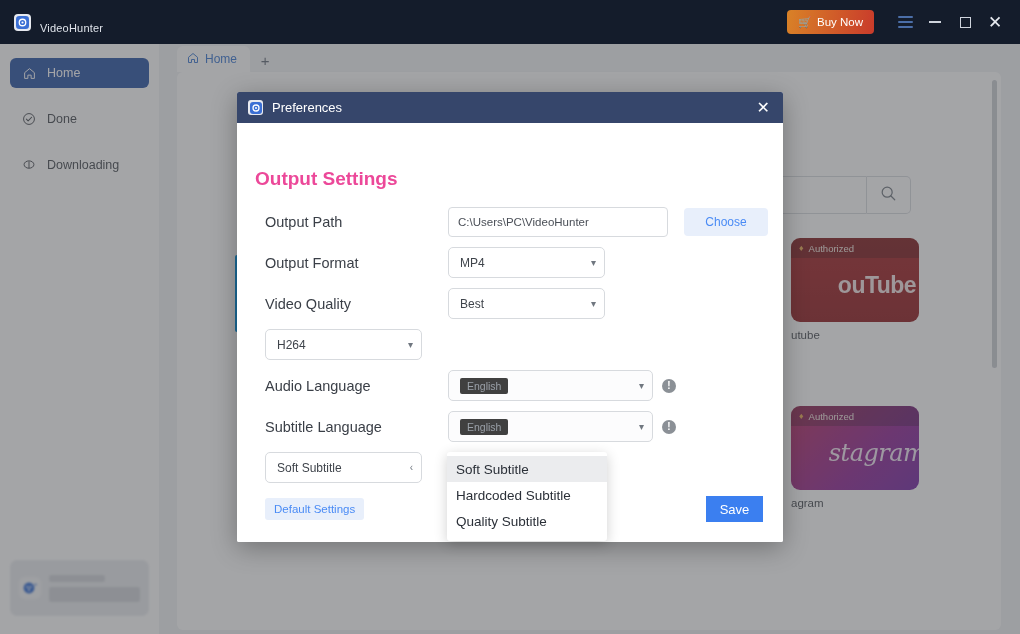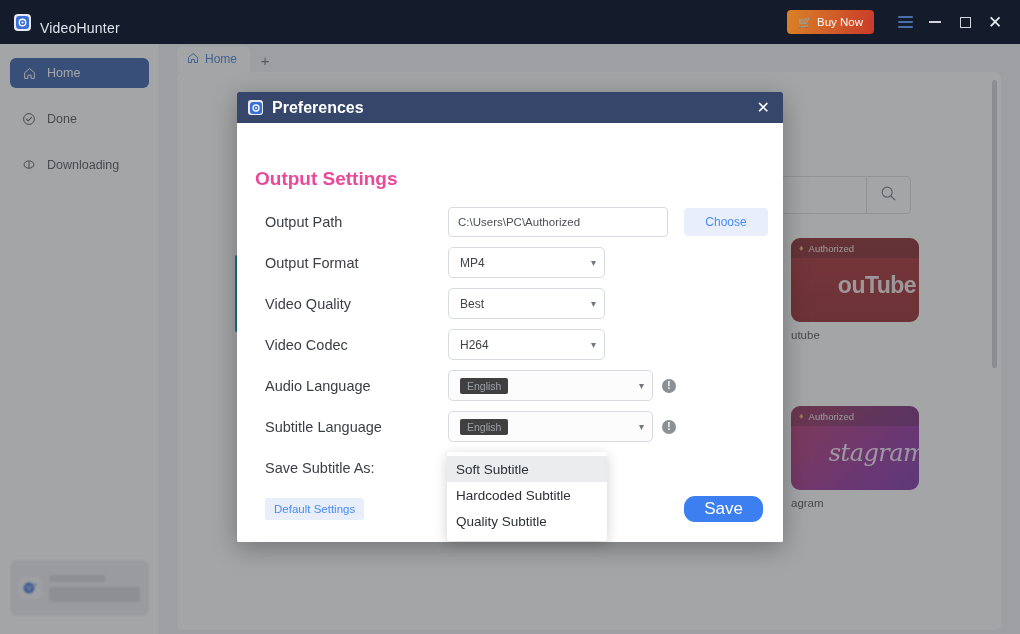--- a/index.html
+++ b/index.html
@@ -24,21 +24,21 @@
     display: flex; align-items: center;
   }
   .brand { display: flex; align-items: center; gap: 9px; margin-left: 14px; }
   .brand-logo {
     width: 17px; height: 17px; border-radius: 4px;
     background: #e8eaf0;
     display: flex; align-items: center; justify-content: center;
   }
   .brand-logo svg { display: block; }
   .brand-name {
-    color: #dfe3ea; font-size: 14px; letter-spacing: .2px; margin-top: 12px;
+    color: #dfe3ea; font-size: 11px; letter-spacing: .2px; margin-top: 12px;
   }
   .tb-right {
     margin-left: auto; display: flex; align-items: center; gap: 0;
     padding-right: 10px;
   }
   .buy-now {
     display: flex; align-items: center; gap: 5px;
     height: 24px; padding: 0 11px; border-radius: 4px;
     background: linear-gradient(100deg,#d98227 0%,#c93b2b 100%);
     color: #fff; font-size: 11.5px; cursor: pointer;
@@ -180,21 +180,21 @@
     overflow: hidden;
   }
   .dlg-head {
     height: 31px; background: #36466b;
     display: flex; align-items: center; padding: 0 11px;
   }
   .dlg-logo {
     width: 15px; height: 15px; border-radius: 3px; background: #e8eaf0;
     display: flex; align-items: center; justify-content: center; margin-right: 9px;
   }
-  .dlg-title { color: #ffffff; font-size: 16px; font-weight: bold; }
+  .dlg-title { color: #ffffff; font-size: 13px; font-weight: normal; }
   .dlg-close {
     margin-left: auto; color: #ffffff; font-size: 16px; font-weight: 300;
     cursor: pointer; padding: 0 2px; line-height: 1;
   }
   .dlg-body { position: relative; height: 419px; }
   .dlg-h2 {
     position: absolute; left: 18px; top: 45px;
     font-size: 19px; font-weight: bold; color: #ec4899;
   }
   .form {
@@ -260,22 +260,22 @@
     background: #fff;
   }
   .default-btn {
     position: absolute; left: 28px; top: 8px;
     height: 22px; padding: 0 9px; background: #e8effb; border-radius: 3px;
     color: #4a8bf5; font-size: 11.5px; cursor: pointer;
     display: flex; align-items: center;
   }
   .save-btn {
     position: absolute; right: 20px; top: 6px;
-    width: 79px; height: 26px; background: #3b7ff0; border-radius: 11px;
-    color: #fff; font-size: 17px; cursor: pointer;
+    width: 57px; height: 26px; background: #3b7ff0; border-radius: 0;
+    color: #fff; font-size: 13px; cursor: pointer;
     display: flex; align-items: center; justify-content: center;
   }
 </style>
 </head>
 <body>
 
 <div id="app">
 
   <div class="titlebar">
     <div class="brand">
@@ -429,42 +429,41 @@
       <span class="dlg-close">✕</span>
     </div>
 
     <div class="dlg-body">
       <div class="dlg-h2">Output Settings</div>
 
       <div class="form">
 
         <div class="row">
           <span class="row-label">Output Path</span>
-          <span class="text-input">C:\Users\PC\Authorized</span>
+          <span class="text-input">C:\Users\PC\VideoHunter</span>
           <span class="choose-btn">Choose</span>
         </div>
 
         <div class="row">
           <span class="row-label">Output Format</span>
           <span class="select">
             <span>MP4</span>
             <span class="chev">▾</span>
           </span>
         </div>
 
         <div class="row">
           <span class="row-label">Video Quality</span>
           <span class="select">
             <span>Best</span>
             <span class="chev">▾</span>
           </span>
         </div>
 
         <div class="row">
-          <span class="row-label">Video Codec</span>
           <span class="select">
             <span>H264</span>
             <span class="chev">▾</span>
           </span>
         </div>
 
         <div class="row">
           <span class="row-label">Audio Language</span>
           <span class="select wide disabled">
             <span class="chip">English</span>
@@ -476,21 +475,20 @@
         <div class="row">
           <span class="row-label">Subtitle Language</span>
           <span class="select wide disabled">
             <span class="chip">English</span>
             <span class="chev">▾</span>
           </span>
           <span class="info-icon">!</span>
         </div>
 
         <div class="row">
-          <span class="row-label">Save Subtitle As:</span>
           <span class="select">
             <span>Soft Subtitle</span>
             <span class="chev">‹</span>
           </span>
         </div>
 
         <div class="row">
           <span class="row-label" style="width:230px;flex:0 0 230px;">After all videos downloaded:</span>
         </div>
 

